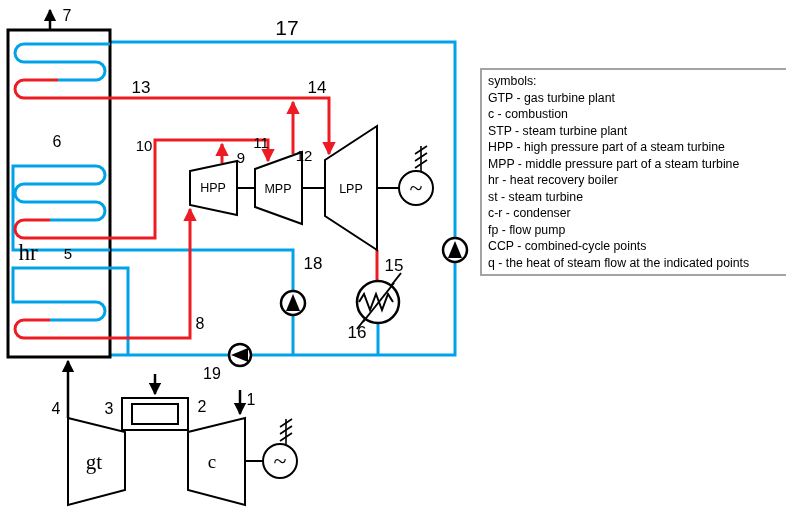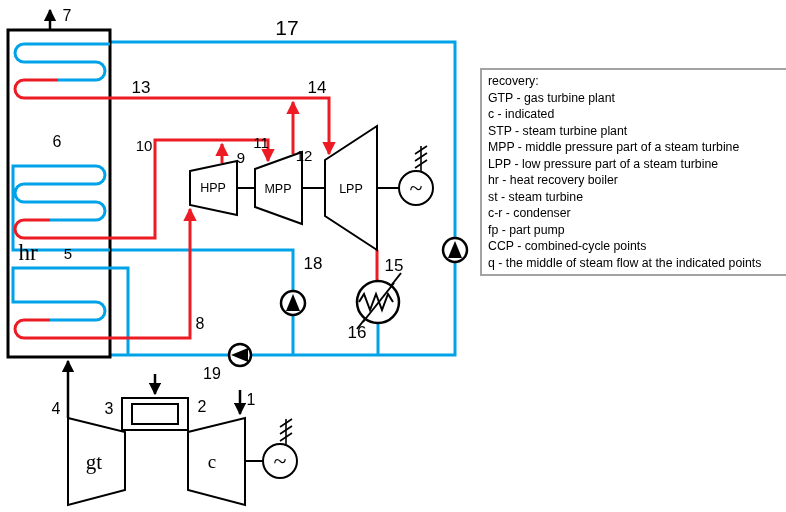--- a/index.html
+++ b/index.html
@@ -122,27 +122,27 @@
   <text x="94" y="469" class="lblT" font-size="21" text-anchor="middle">gt</text>
   <text x="212" y="468" class="lblT" font-size="19" text-anchor="middle">c</text>
   <text x="213" y="192" class="lblS" font-size="12.5" text-anchor="middle">HPP</text>
   <text x="278" y="193" class="lblS" font-size="12.5" text-anchor="middle">MPP</text>
   <text x="351" y="193" class="lblS" font-size="12.5" text-anchor="middle">LPP</text>
   <text x="416" y="196" class="lblT" font-size="24" text-anchor="middle">~</text>
   <text x="280" y="469" class="lblT" font-size="24" text-anchor="middle">~</text>
 </svg>
 
 <div id="legend">
-  <div>recovery:</div>
+  <div>symbols:</div>
   <div>GTP - gas turbine plant</div>
-  <div>c - indicated</div>
+  <div>c - combustion</div>
   <div>STP - steam turbine plant</div>
+  <div>HPP - high pressure part of a steam turbine</div>
   <div>MPP - middle pressure part of a steam turbine</div>
-  <div>LPP - low pressure part of a steam turbine</div>
   <div>hr - heat recovery boiler</div>
   <div>st - steam turbine</div>
   <div>c-r - condenser</div>
-  <div>fp - part pump</div>
+  <div>fp - flow pump</div>
   <div>CCP - combined-cycle points</div>
-  <div>q - the middle of steam flow at the indicated points</div>
+  <div>q - the heat of steam flow at the indicated points</div>
 </div>
 
 </div>
 
 </body></html>

